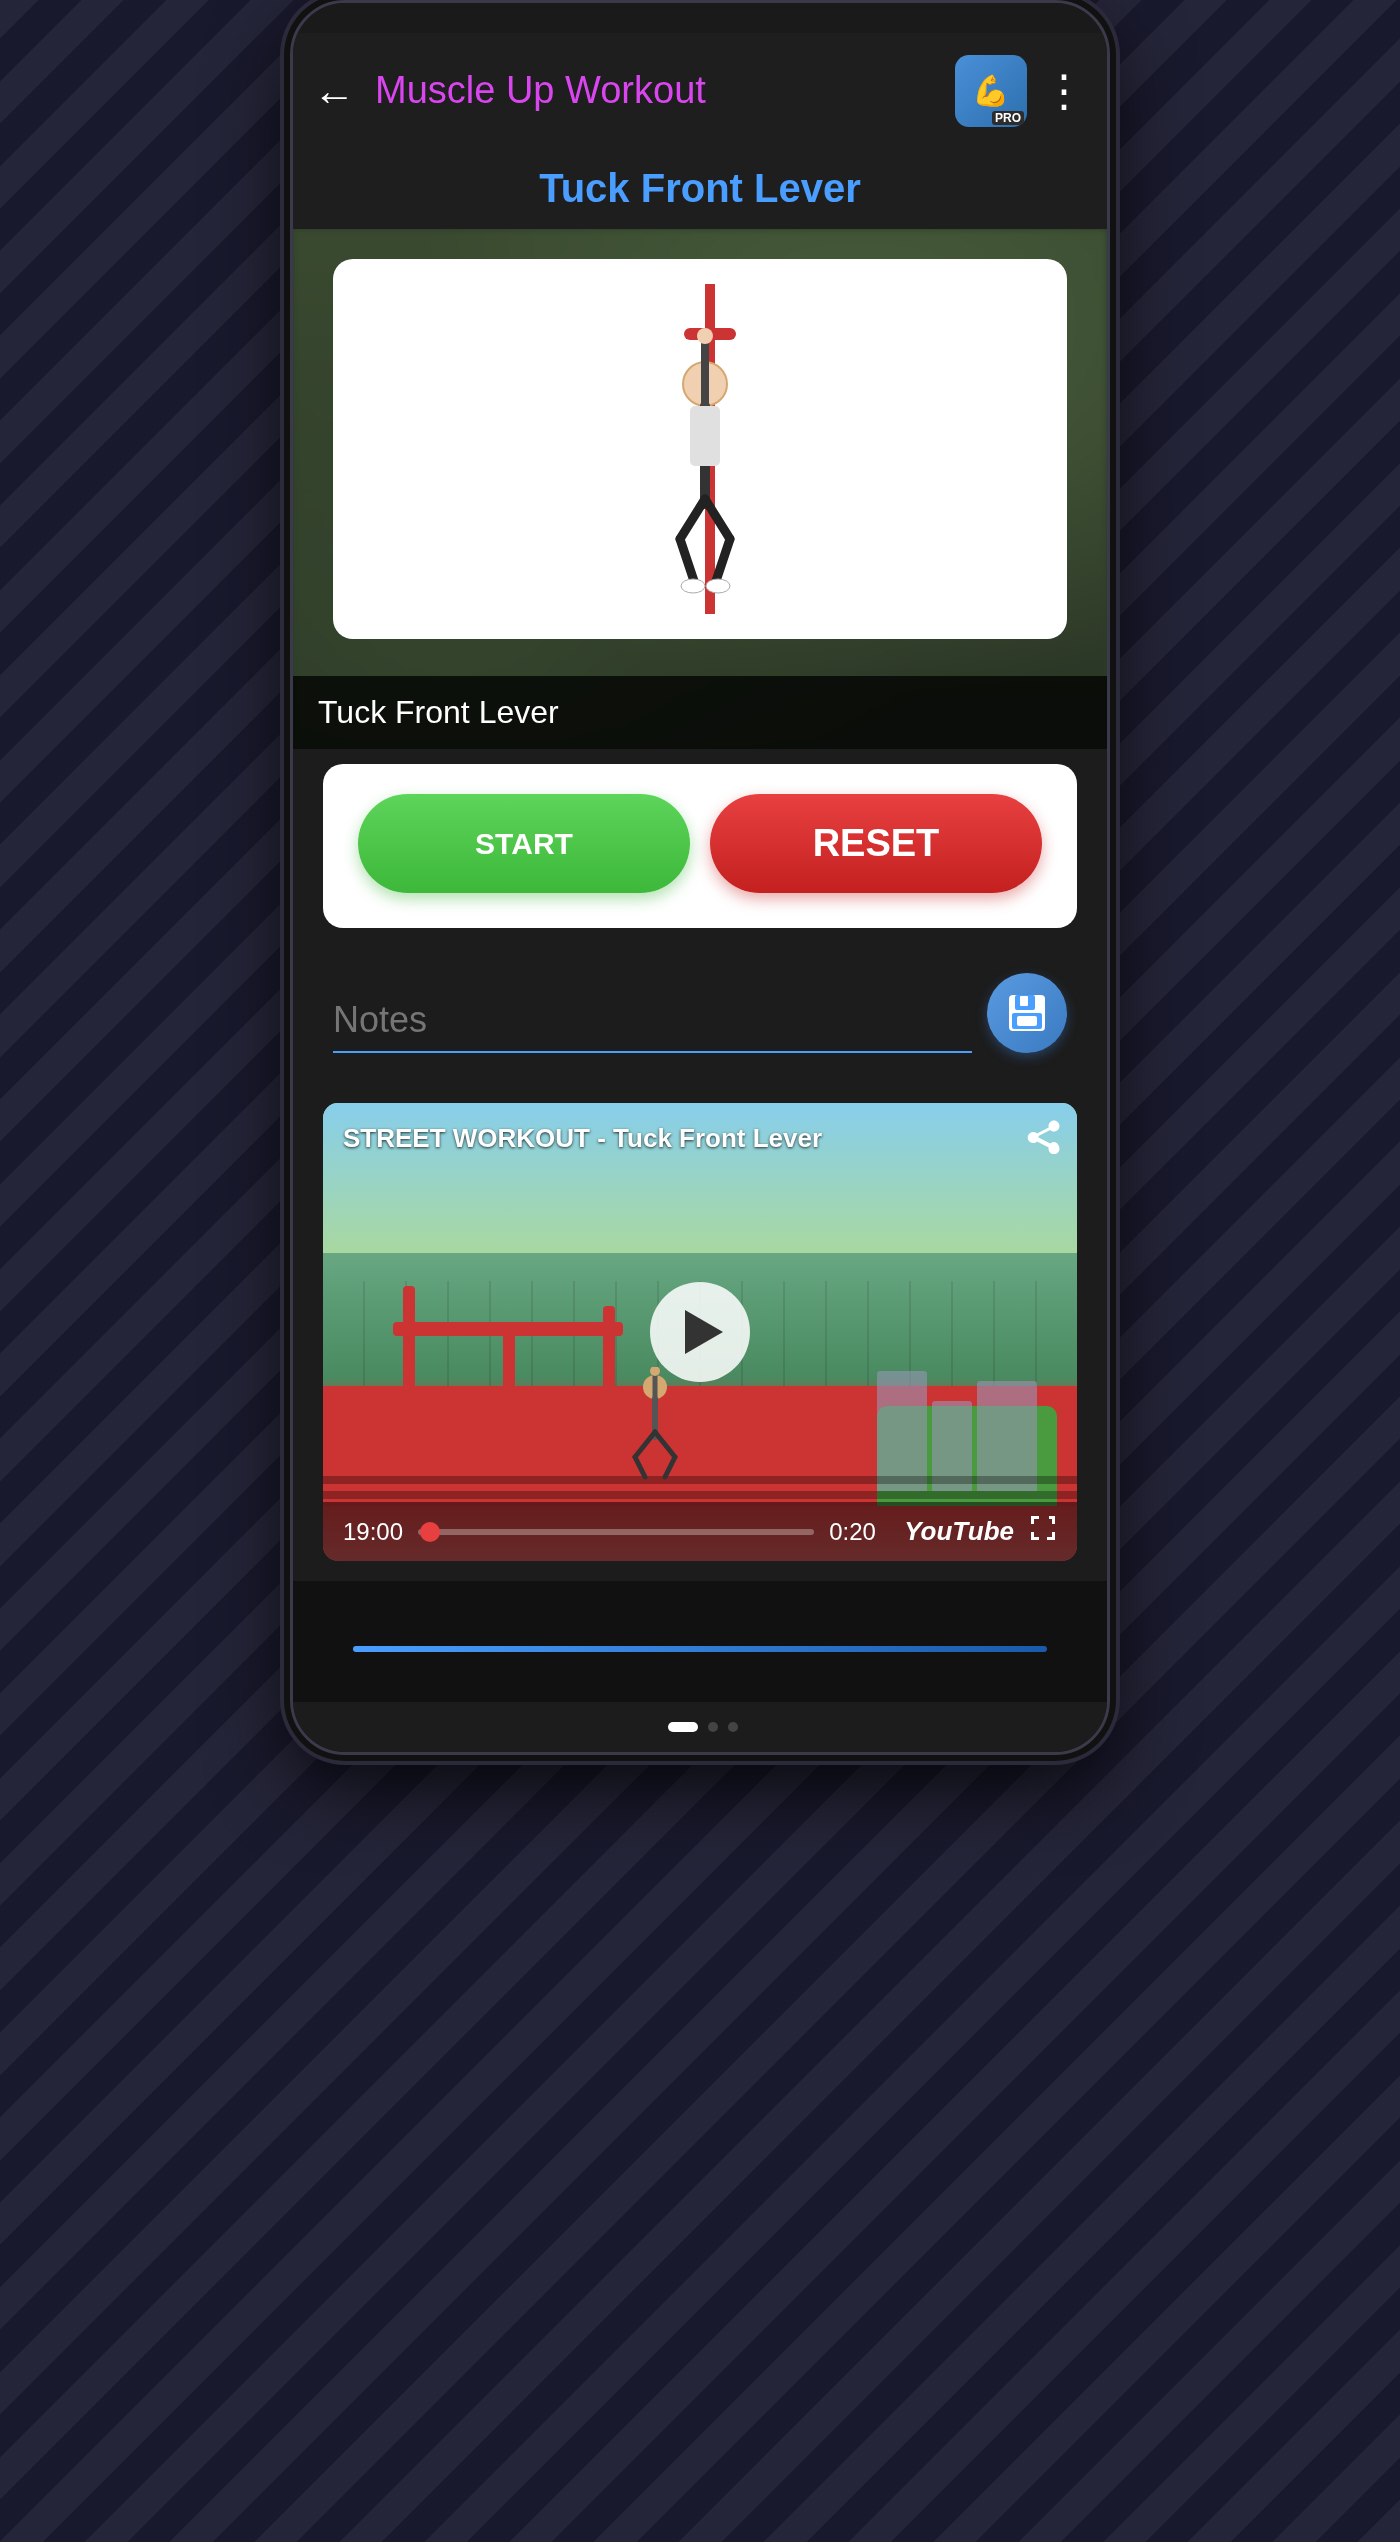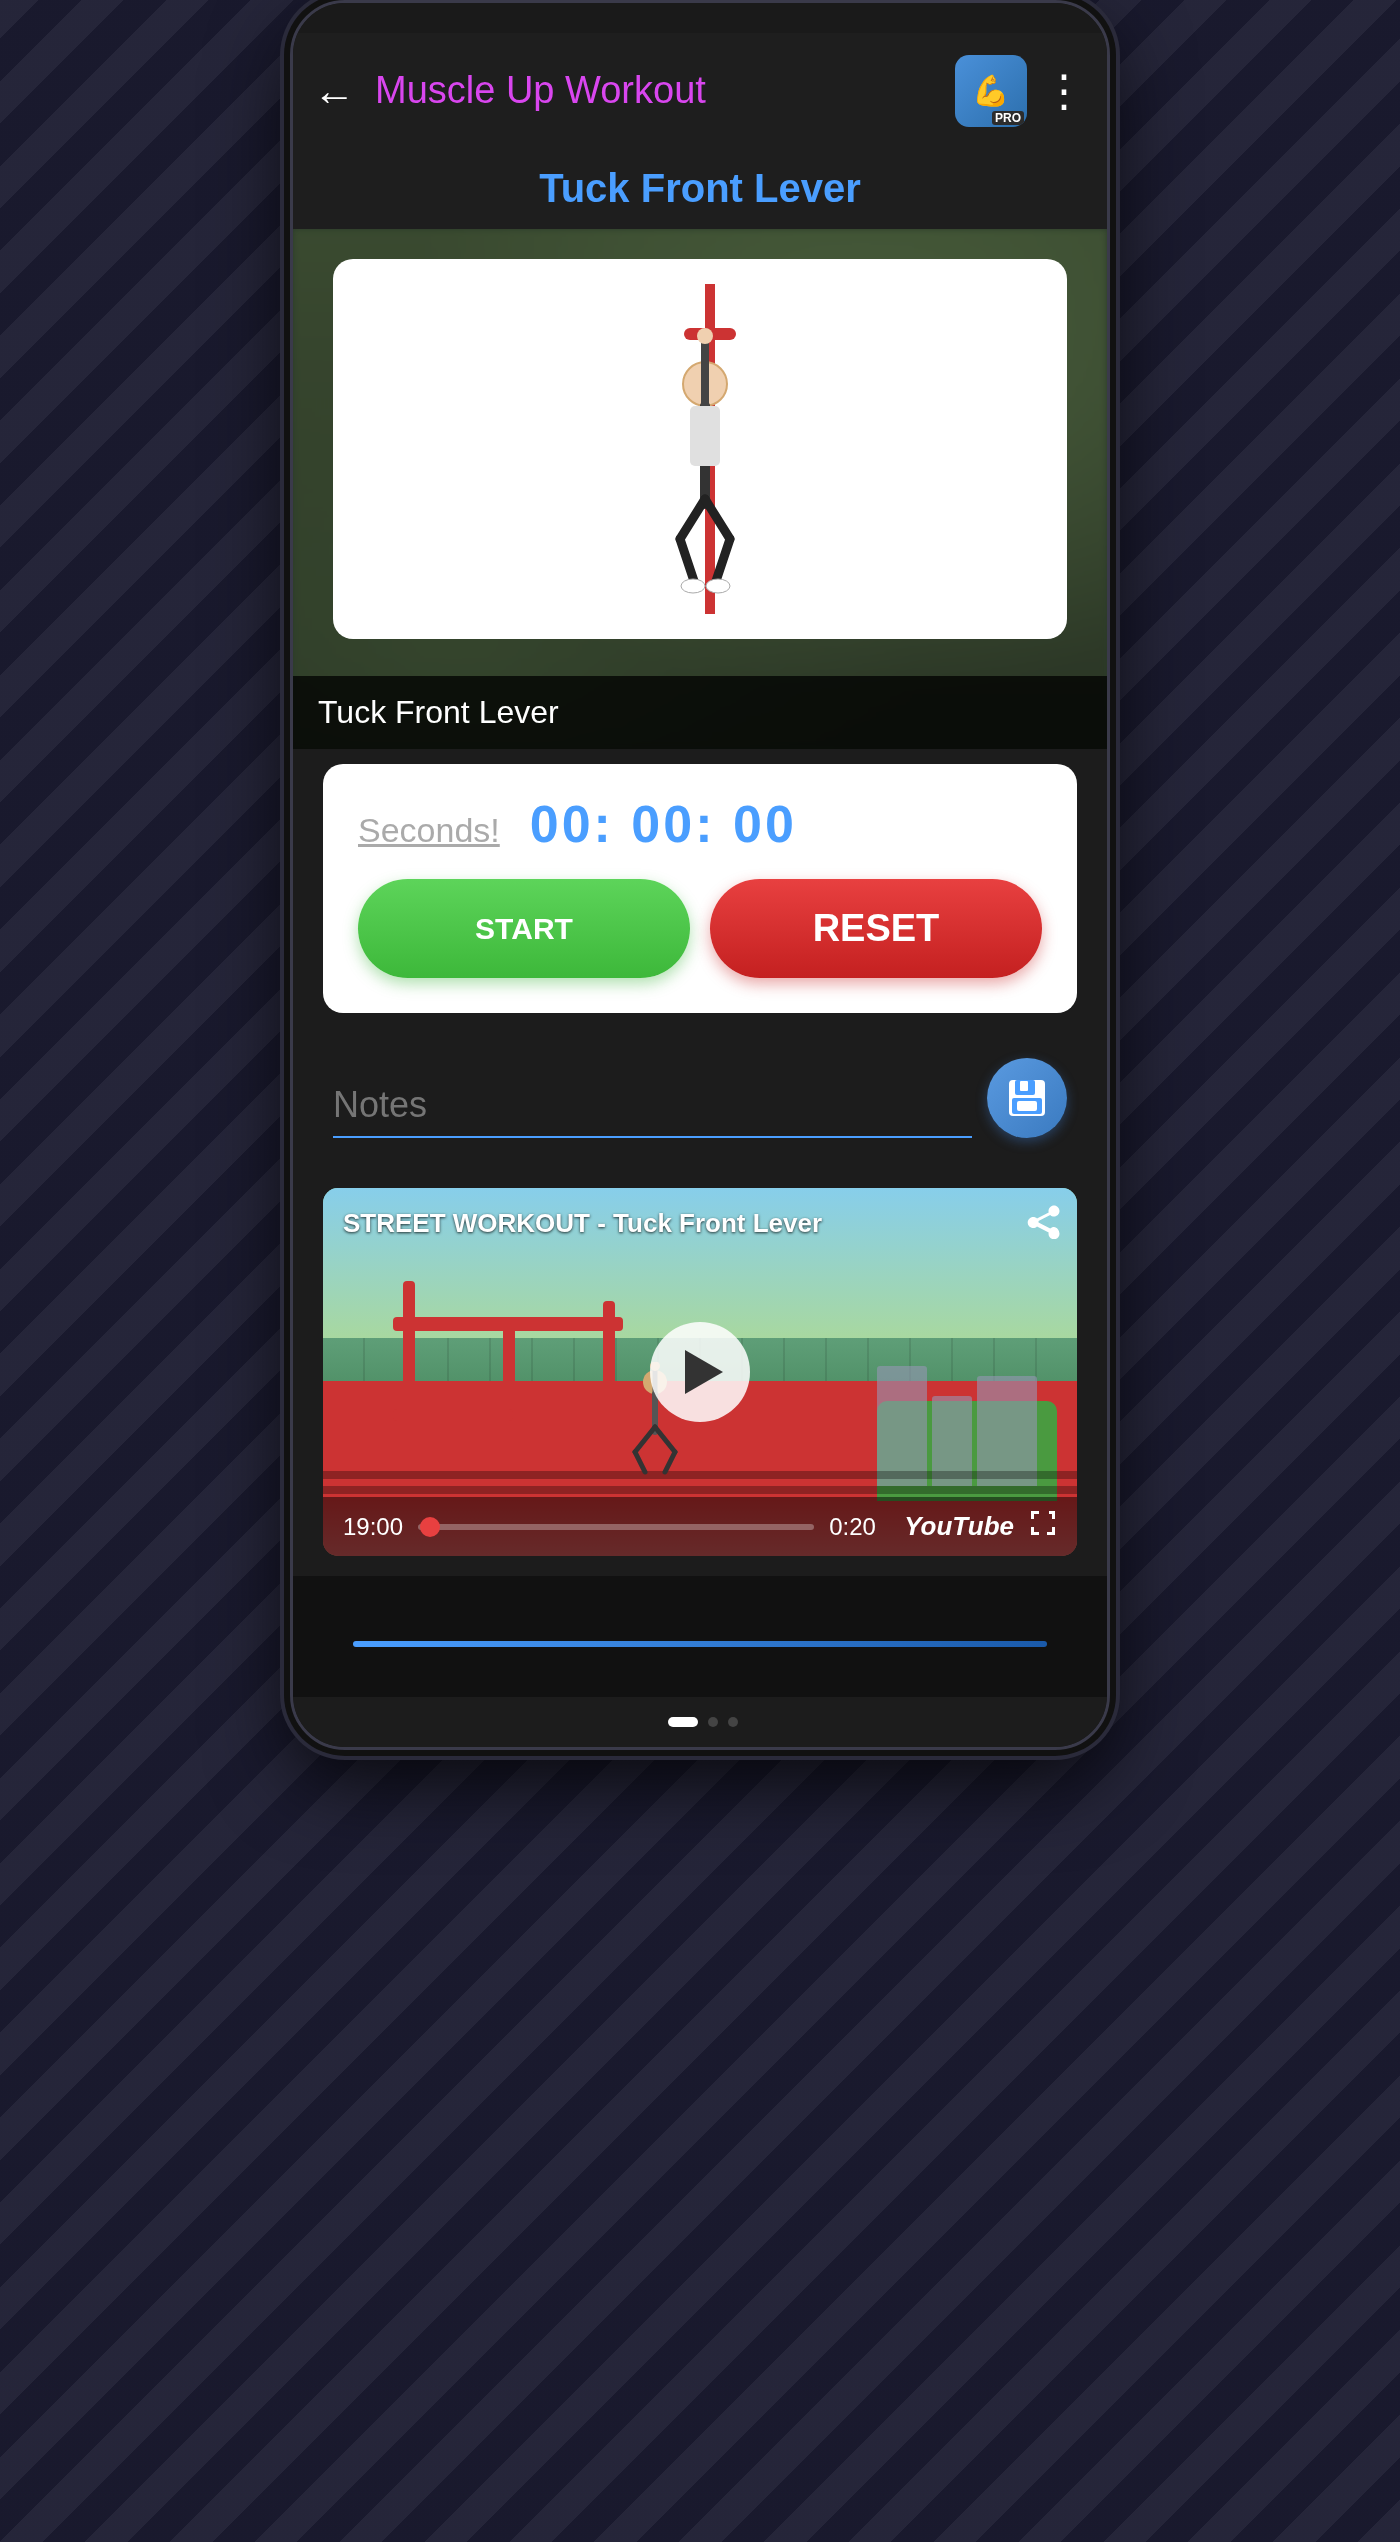--- a/index.html
+++ b/index.html
@@ -299,21 +299,21 @@
     .video-section {
       position: relative;
       margin: 20px 30px;
       border-radius: 15px;
       overflow: hidden;
       background: #1a1a1a;
     }
 
     .video-container {
       width: 100%;
-      height: 368px;
+      height: 458px;
       position: relative;
       background: #2a3520;
       overflow: hidden;
     }
 
     
     .video-bg {
       position: absolute;
       inset: 0;
       background:
@@ -565,24 +565,20 @@
           </svg>
         </div>
       </div>
 
       <div class="exercise-name-overlay">
         <span>Tuck Front Lever</span>
       </div>
     </div>
 
     <div class="timer-section">
-      <div class="timer-label-row">
-        <span class="timer-label">Seconds!</span>
-        <span class="timer-display">00: 00: 00</span>
-      </div>
       <div class="timer-buttons">
         <button class="btn-start">START</button>
         <button class="btn-reset">RESET</button>
       </div>
     </div>
 
     <div class="notes-section">
       <div class="notes-input-row">
         <input type="text" class="notes-input" placeholder="Notes" style="">
         <div class="save-icon-btn">

